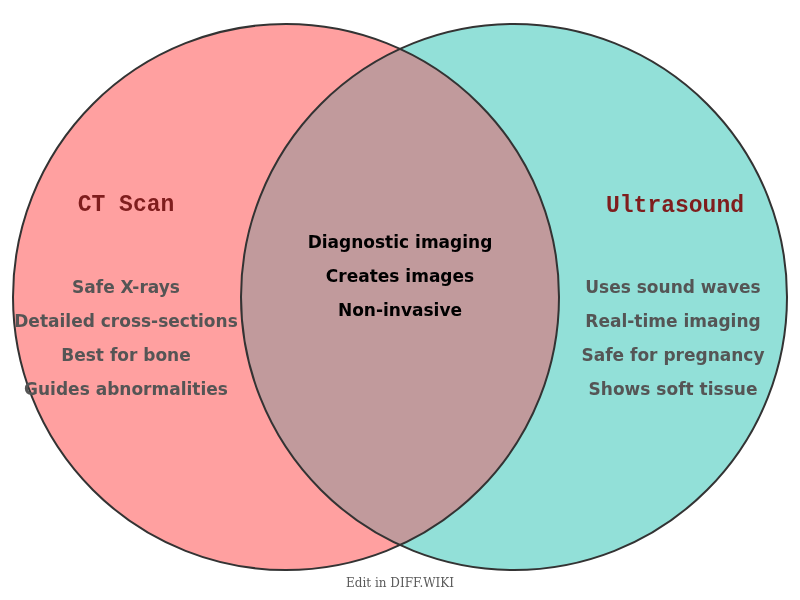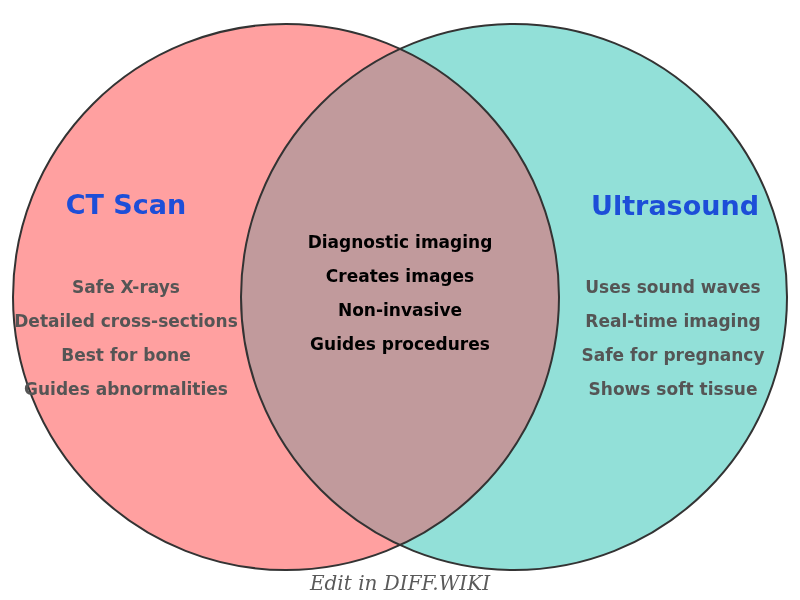--- a/index.html
+++ b/index.html
@@ -14,40 +14,40 @@
   .venn-svg { position: absolute; left: 0; top: 0; }
 
   .abs-center {
     position: absolute;
     transform: translateX(-50%);
     width: max-content;
     text-align: center;
     white-space: nowrap;
   }
   .circle-title {
-    font-size: 27px;
+    font-size: 23px;
     font-weight: bold;
-    color: #1d4ed8;
+    color: #7f1d1d;
     line-height: 28px;
+    font-family: Liberation Mono, monospace;
   }
   .item-list {
     font-size: 17px;
     font-weight: bold;
     line-height: 34px;
   }
   .side-items { color: #555555; }
   .center-items { color: #000000; }
   .footer-label {
     font-family: "DejaVu Serif", serif;
-    font-size: 20px;
+    font-size: 12px;
     color: #5a5a5a;
     line-height: 20px;
     text-decoration: none;
     cursor: pointer;
-    font-style: italic;
   }
 </style>
 </head>
 <body>
 
 <div class="stage">
 
   <svg class="venn-svg" width="800" height="600" viewBox="0 0 800 600">
     <defs>
       <clipPath id="leftClip">
@@ -69,21 +69,20 @@
     <div>Safe X-rays</div>
     <div>Detailed cross-sections</div>
     <div>Best for bone</div>
     <div>Guides abnormalities</div>
   </div>
 
   <div class="abs-center item-list center-items" style="left:400px; top:225px;">
     <div>Diagnostic imaging</div>
     <div>Creates images</div>
     <div>Non-invasive</div>
-    <div>Guides procedures</div>
   </div>
 
   <div class="abs-center item-list side-items" style="left:673px; top:270px;">
     <div>Uses sound waves</div>
     <div>Real-time imaging</div>
     <div>Safe for pregnancy</div>
     <div>Shows soft tissue</div>
   </div>
 
   <div class="abs-center footer-label" style="left:400px; top:573px;">Edit in DIFF.WIKI</div>

